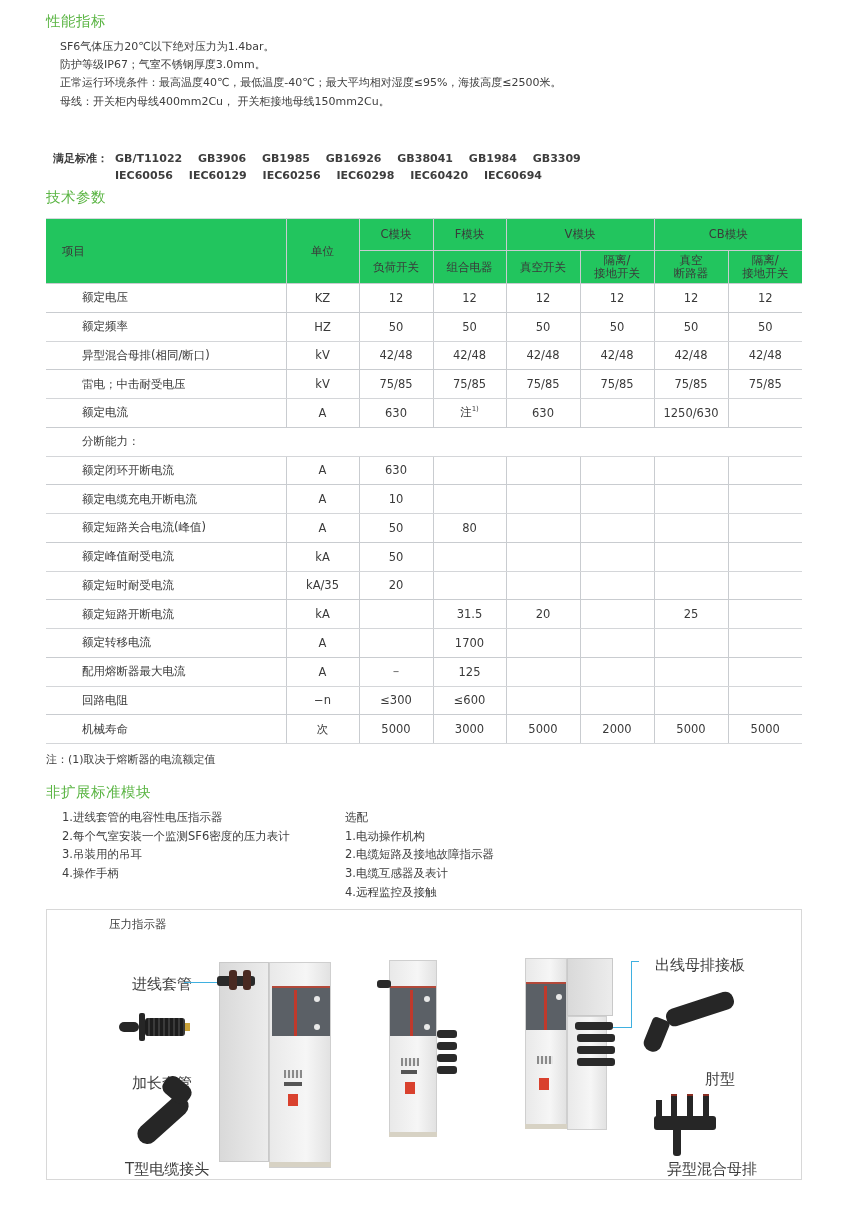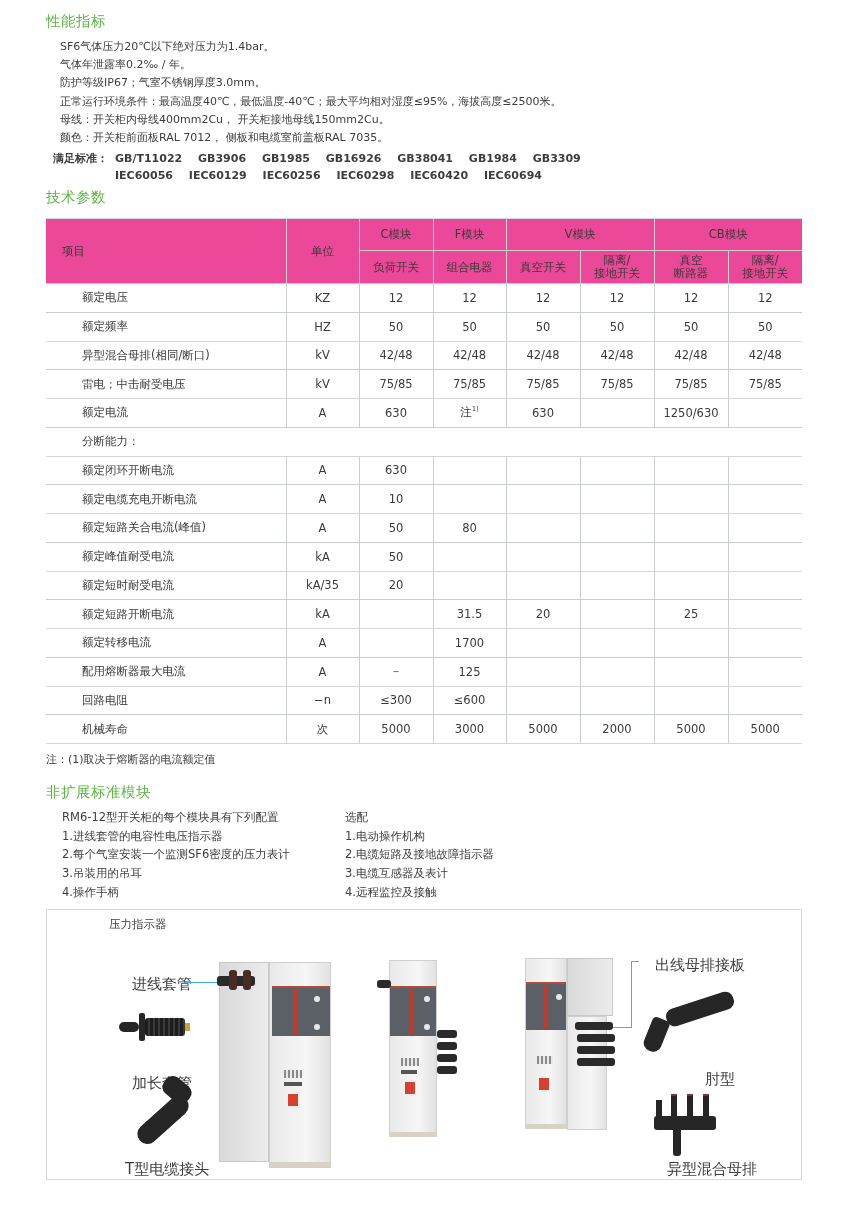--- a/index.html
+++ b/index.html
@@ -12,21 +12,21 @@
   .spec-lines div { white-space: nowrap; }
   .standards { position: absolute; left: 53px; top: 150px; font-size: 11px; line-height: 17px; color: #3d3d3d; white-space: nowrap; font-weight: bold; }
   .standards .row { display: flex; }
   .standards .lbl { width: 62px; }
   .standards .codes span { margin-right: 12px; }
   .standards .row2 { padding-left: 62px; }
 
   table.spec { position: absolute; left: 46px; top: 218px; width: 756px; border-collapse: collapse; font-size: 11.5px; color: #3a3a3a; }
   table.spec th, table.spec td { border-right: 1px solid #c9ccd0; border-bottom: 1px solid #c9ccd0; text-align: center; vertical-align: middle; font-weight: normal; }
   table.spec tr > *:last-child { border-right: none; }
-  table.spec thead th { background: #ec4899; border-top: 1px solid #d6d9dd; }
+  table.spec thead th { background: #22c55e; border-top: 1px solid #d6d9dd; }
   table.spec thead tr.h1 th { height: 32px; }
   table.spec thead tr.h2 th { height: 33px; line-height: 13px; font-size: 11.5px; }
   table.spec thead th.item { text-align: left; padding-left: 16px; }
   table.spec tbody td { height: 28.75px; }
   table.spec tbody td.item { text-align: left; padding-left: 36px; }
   table.spec tbody tr.group td { border-right: none; }
   table.spec tbody tr:nth-child(even) td { border-bottom-color: #d4d6d9; }
   sup.note { font-size: 7px; vertical-align: 5px; }
 
   .footnote { position: absolute; left: 46px; top: 752px; font-size: 11px; color: #3d3d3d; }
@@ -53,25 +53,23 @@
   .bush { position: absolute; background: #2a2a2a; border-radius: 3px; }
 
   .part { position: absolute; background: #262626; }
 </style>
 </head>
 <body>
 
 <div class="section-title" style="top:12px;">性能指标</div>
 <div class="spec-lines">
   <div>SF6气体压力20℃以下绝对压力为1.4bar。</div>
-  <div>气体年泄露率0.2‰ / 年。</div>
   <div>防护等级IP67；气室不锈钢厚度3.0mm。</div>
   <div>正常运行环境条件：最高温度40℃，最低温度-40℃；最大平均相对湿度≤95%，海拔高度≤2500米。</div>
   <div>母线：开关柜内母线400mm2Cu，  开关柜接地母线150mm2Cu。</div>
-  <div>颜色：开关柜前面板RAL 7012，  侧板和电缆室前盖板RAL 7035。</div>
 </div>
 <div class="standards">
   <div class="row">
     <span class="lbl">满足标准：</span>
     <span class="codes">
       <span>GB/T11022</span>
       <span>GB3906</span>
       <span>GB1985</span>
       <span>GB16926</span>
       <span>GB38041</span>
@@ -277,21 +275,20 @@
         <td>5000</td>
       </tr>
     </tbody>
 </table>
 
 <div class="footnote">注：(1)取决于熔断器的电流额定值</div>
 
 <div class="section-title" style="top:783px;">非扩展标准模块</div>
 
 <div class="config left">
-  <div>RM6-12型开关柜的每个模块具有下列配置</div>
   <div>1.进线套管的电容性电压指示器</div>
   <div>2.每个气室安装一个监测SF6密度的压力表计</div>
   <div>3.吊装用的吊耳</div>
   <div>4.操作手柄</div>
 </div>
 <div class="config right">
   <div>选配</div>
   <div>1.电动操作机构</div>
   <div>2.电缆短路及接地故障指示器</div>
   <div>3.电缆互感器及表计</div>

